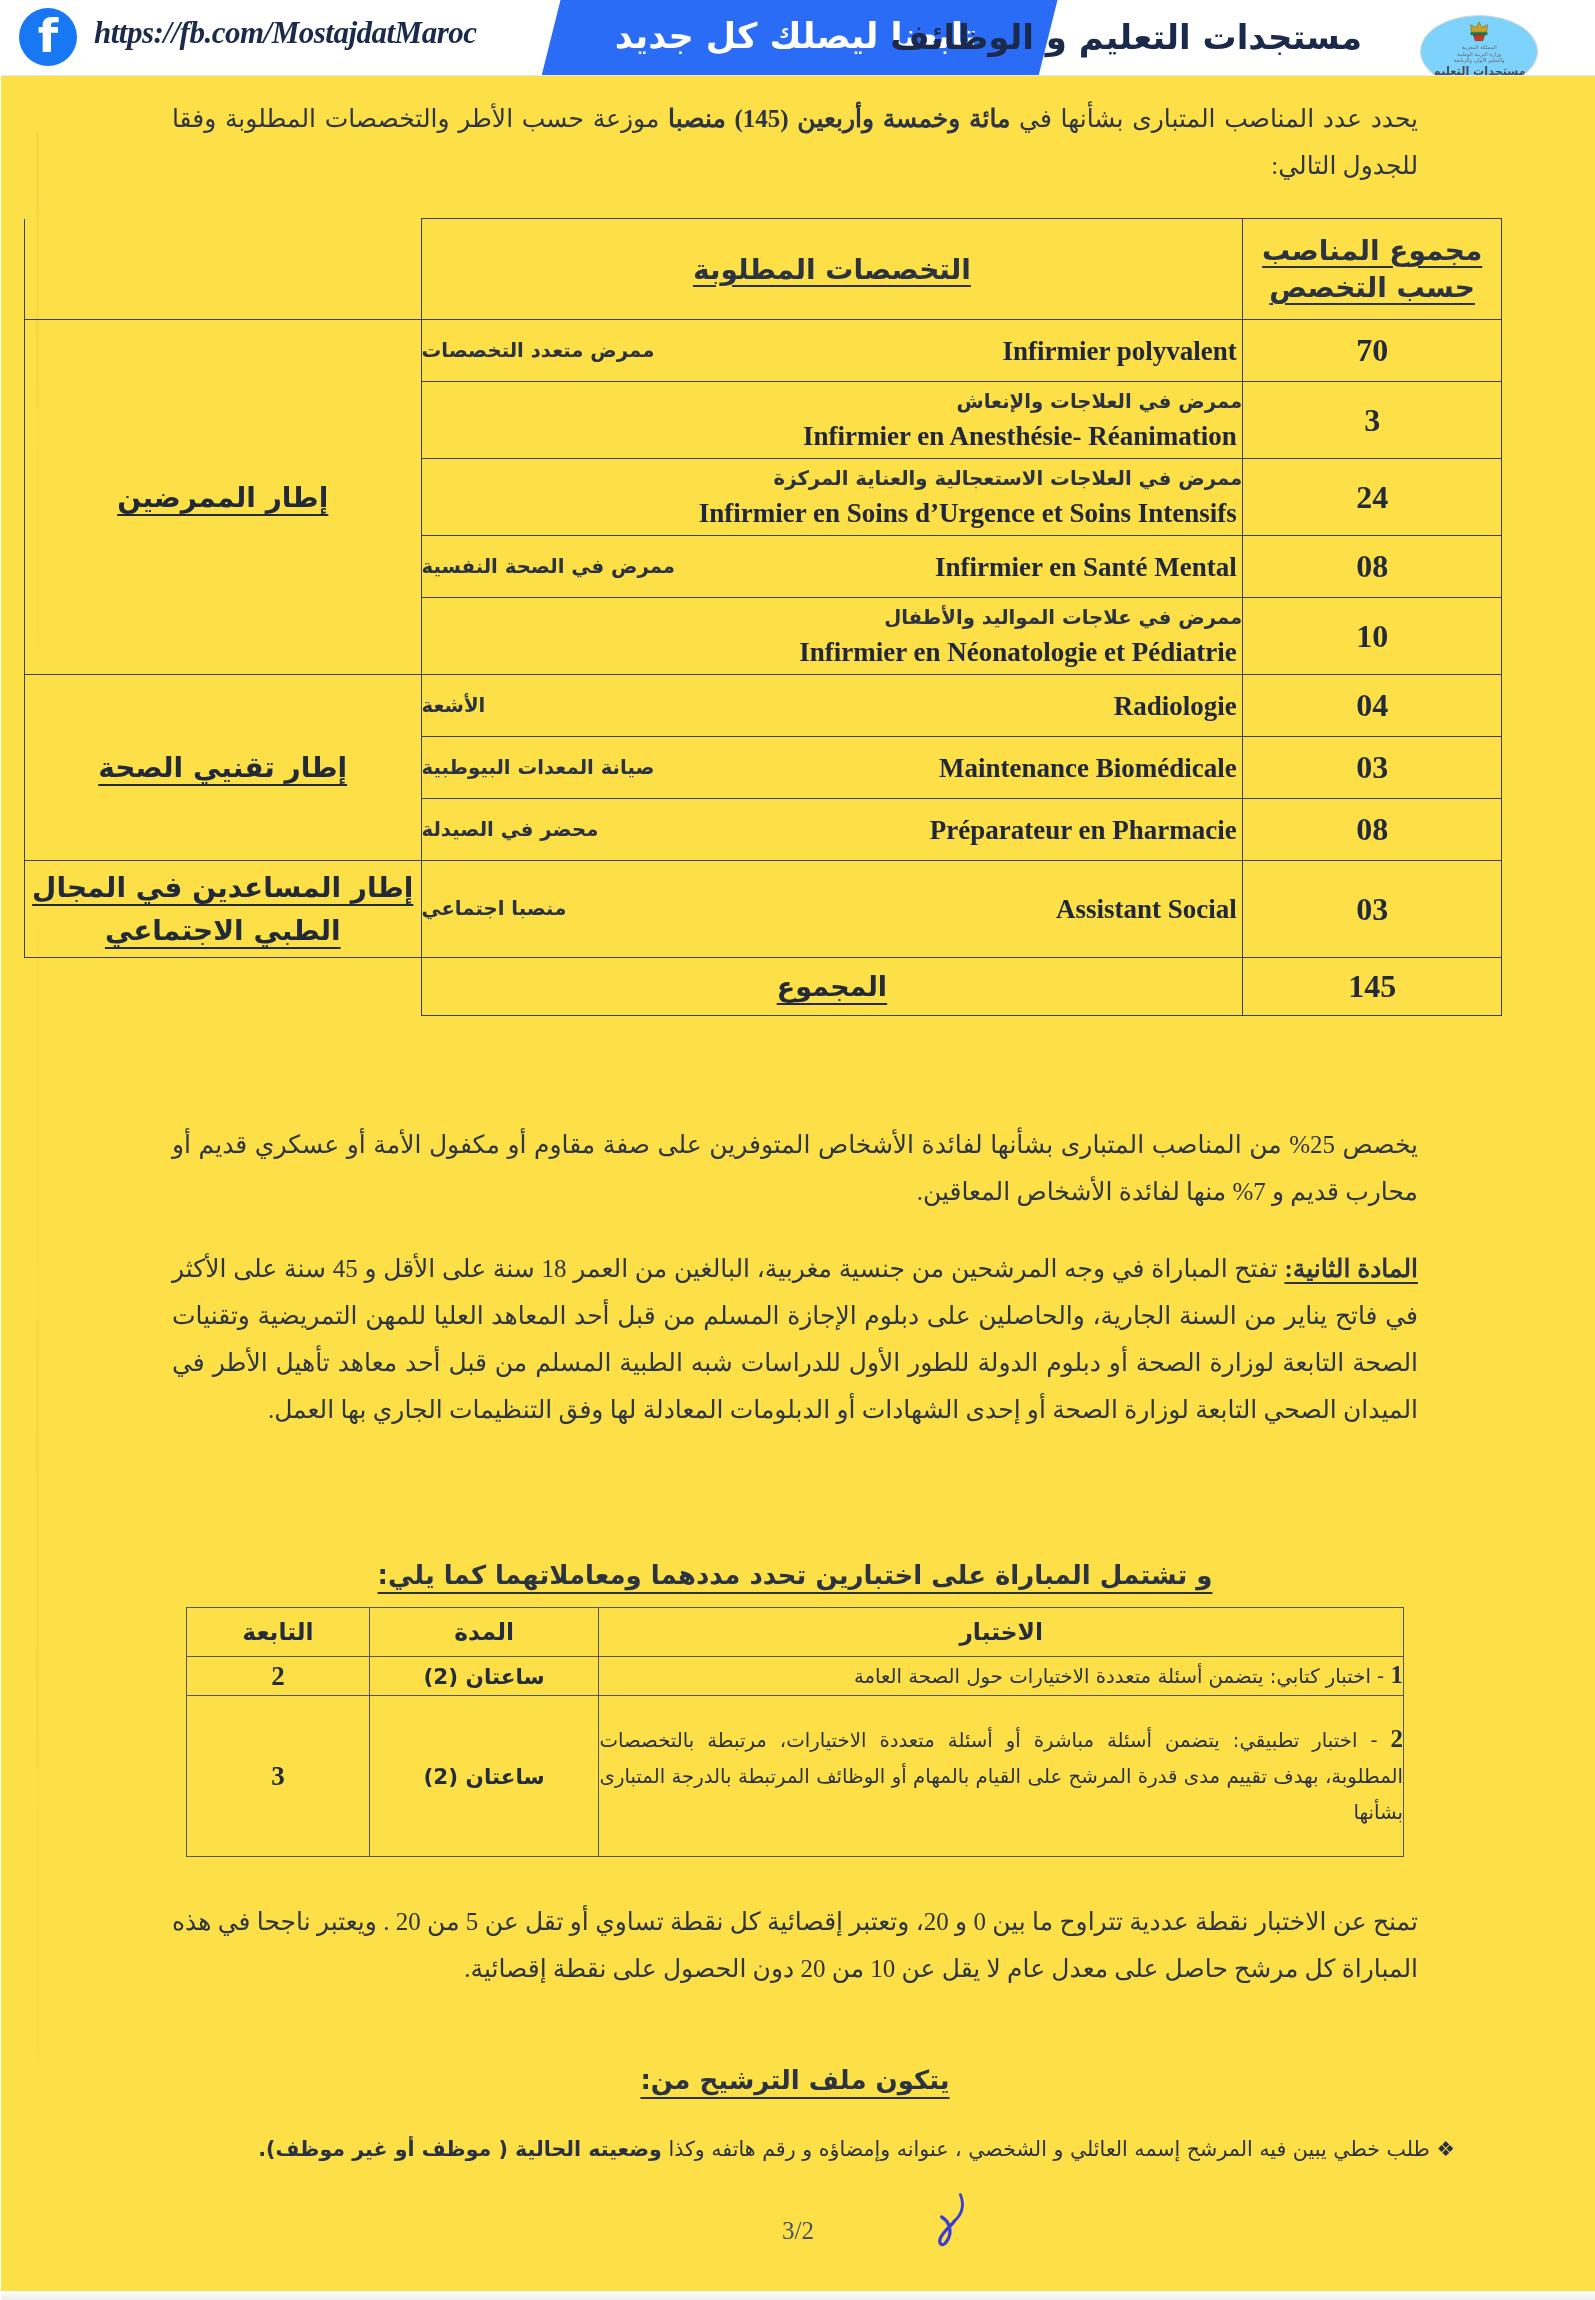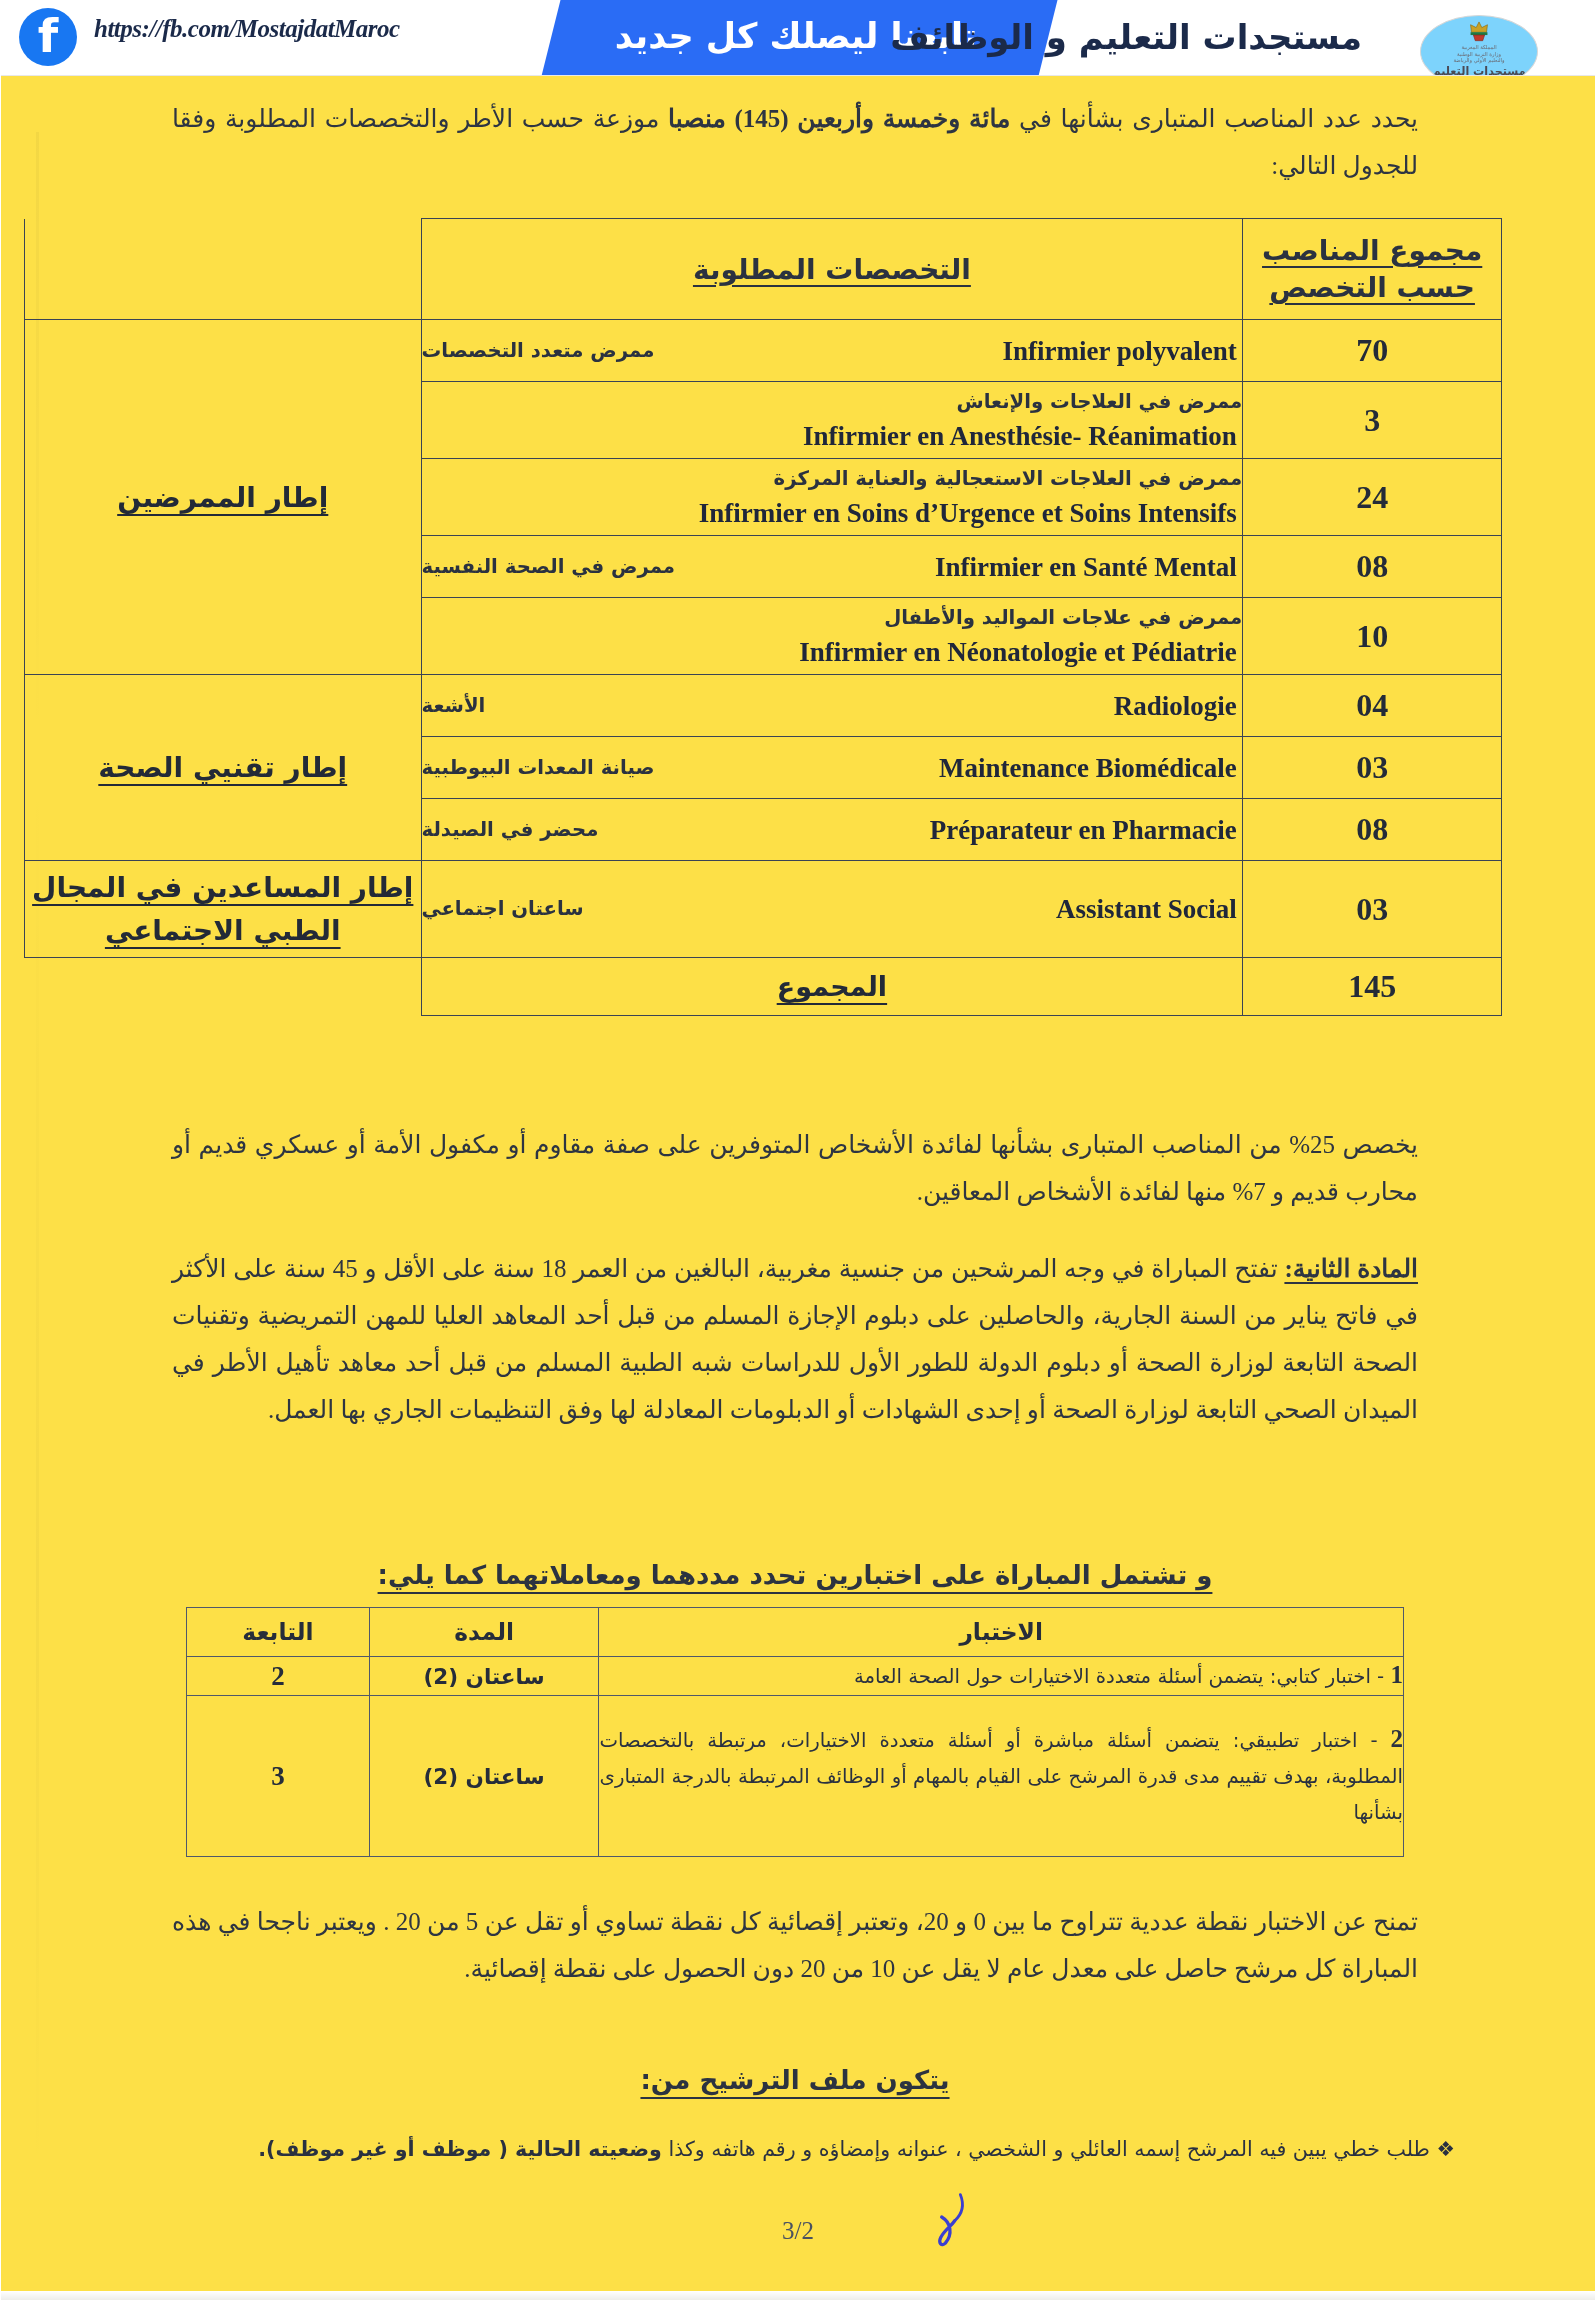--- a/index.html
+++ b/index.html
@@ -50,21 +50,21 @@
     text-align: center;
     direction: ltr;
   }
   .fb-url {
     position: absolute;
     left: 94px; top: 15px;
     direction: ltr;
     font-family: "Liberation Serif", serif;
     font-weight: bold;
     font-style: italic;
-    font-size: 25px;
+    font-size: 31px;
     letter-spacing: -0.5px;
     color: #1b2a4a;
     white-space: nowrap;
   }
   .fb-slant {
     position: absolute;
     left: 551px; top: 0;
     width: 497px; height: 76px;
     background: #2a6cf5;
     transform: skewX(-14deg);
@@ -504,21 +504,21 @@
             <div class="spec-ar">محضر في الصيدلة</div>
             <div class="spec-fr">Préparateur en Pharmacie</div>
           </div>
         </td>
       </tr>
 
       <tr>
         <td class="cnt-cell" style="height:97px">03</td>
         <td class="spec-cell">
           <div class="spec-row-inline">
-            <div class="spec-ar">ساعتان اجتماعي</div>
+            <div class="spec-ar">منصبا اجتماعي</div>
             <div class="spec-fr">Assistant Social</div>
           </div>
         </td>
         <td class="frame-cell col-frame" rowspan="1">
           <span>إطار المساعدين في المجال الطبي الاجتماعي</span>
         </td>
       </tr>
 
       <tr>
         <td class="cnt-cell" style="height:58px">145</td>

